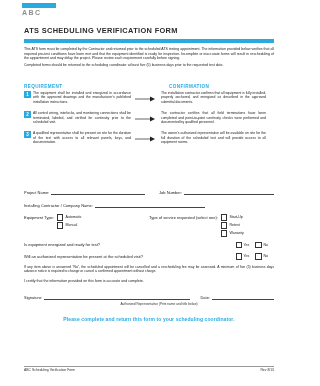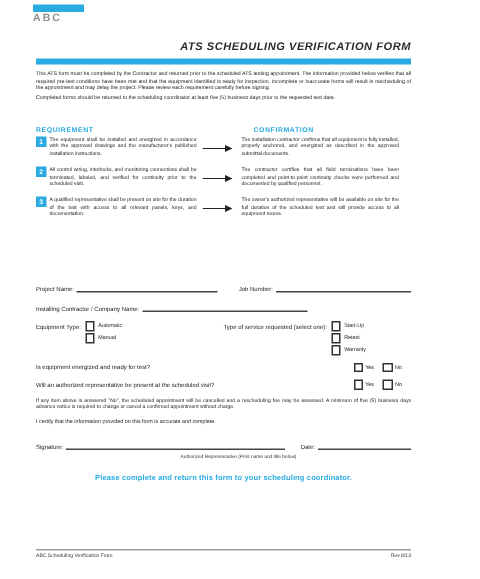--- a/index.html
+++ b/index.html
@@ -18,23 +18,23 @@
   .logo{position:absolute;left:22px;top:3px;width:34px;}
   .logo-bar{width:34px;height:5px;background:#29ABE2;}
   .logo-text{
     font-size:7px;font-weight:bold;letter-spacing:1.4px;
     color:#8d8d8d;line-height:8px;margin-top:1px;
   }
 
   
   .title{
     position:absolute;left:24px;top:26px;width:250px;
-    text-align:right;
+    text-align:left;
     font-size:7.4px;font-weight:bold;letter-spacing:.35px;
-    color:#2b2b2b;line-height:9px;font-style:italic;
+    color:#2b2b2b;line-height:9px;
   }
   .rule{
     position:absolute;left:24px;top:39px;width:250px;height:4px;
     background:#29ABE2;
   }
 
   
   .intro{
     position:absolute;left:24px;top:47px;width:250px;
     font-size:3.5px;line-height:4.6px;text-align:justify;color:#222;

